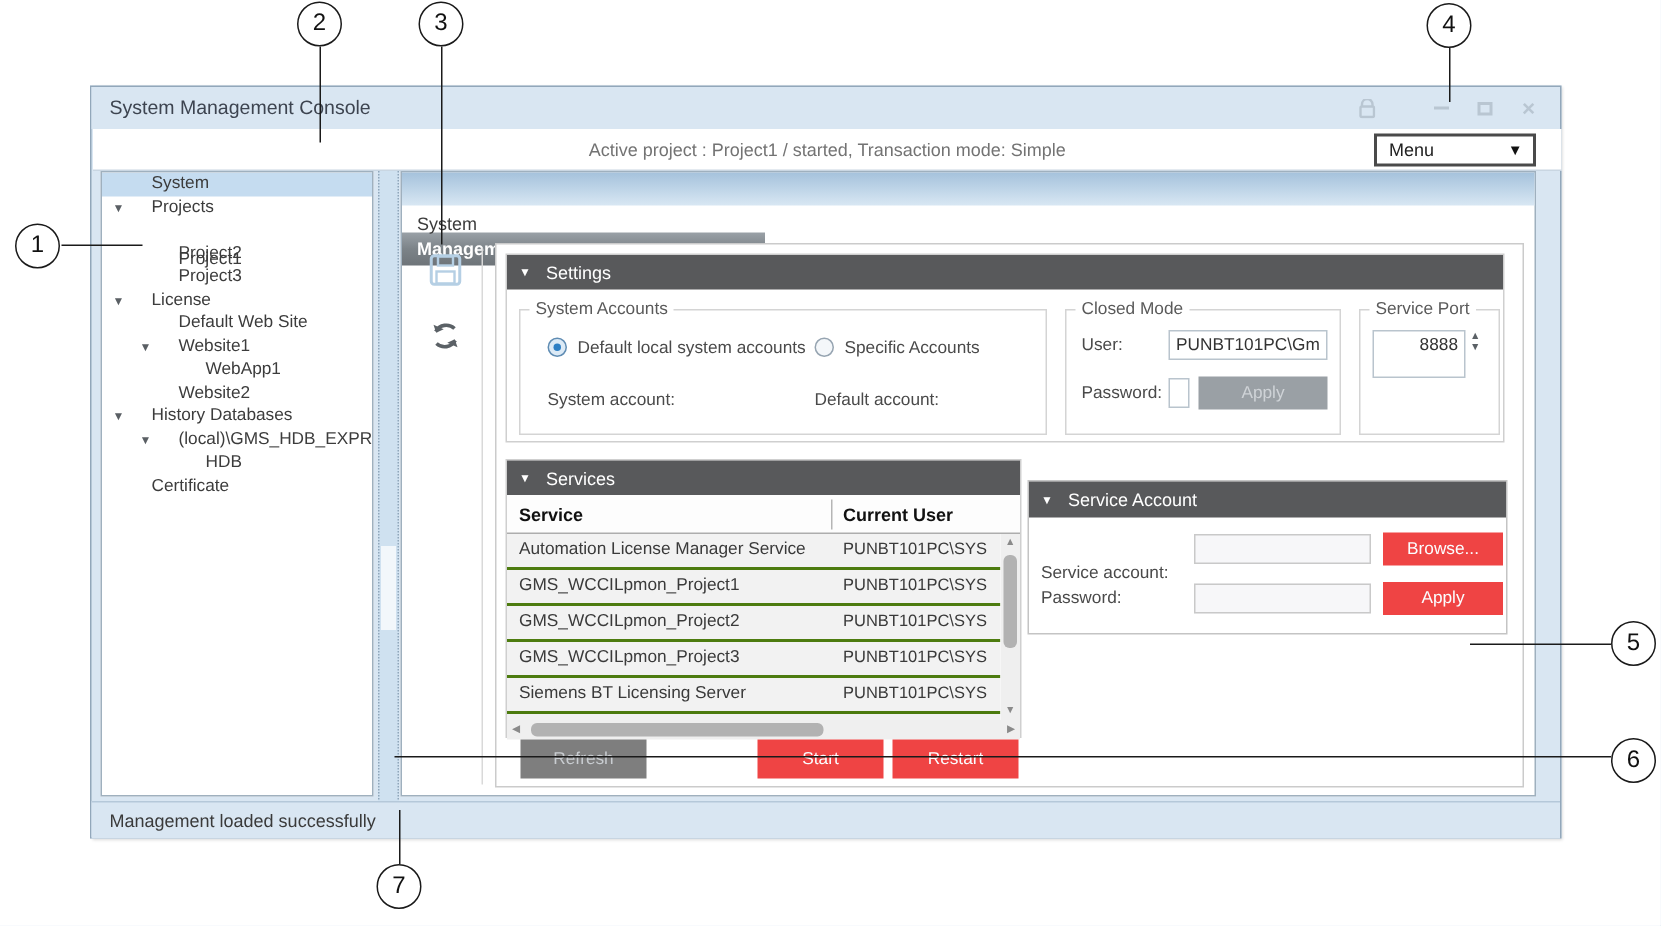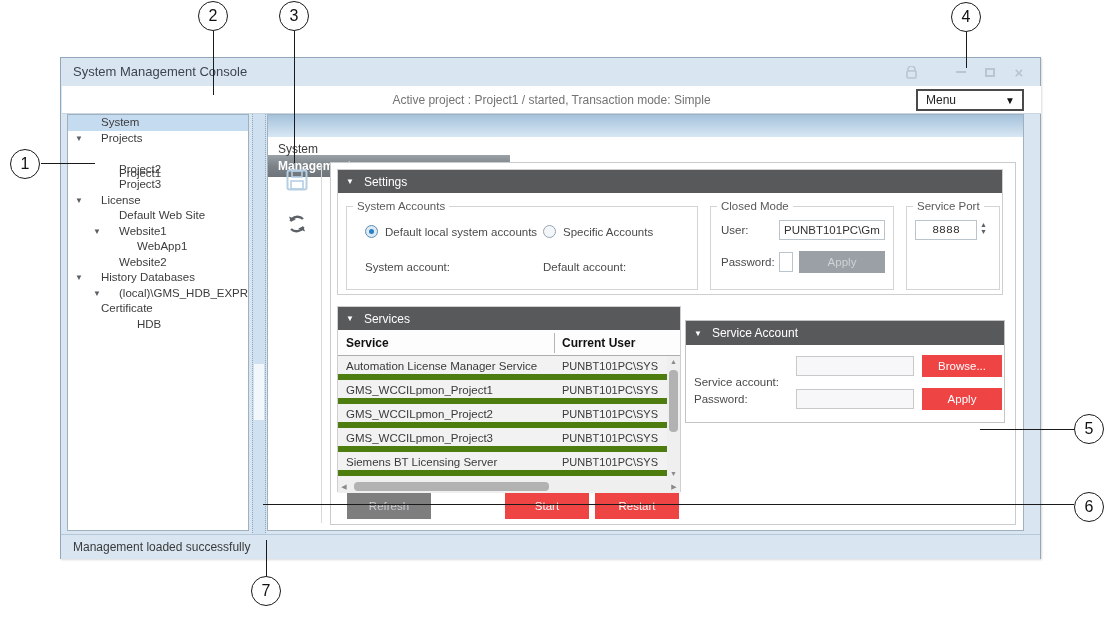--- a/index.html
+++ b/index.html
@@ -85,21 +85,21 @@
   .spinner { position:absolute; display:flex; flex-direction:column; }
   .spinner span { font-size:7px; line-height:7px; color:#5b6166; }
 
   .services-panel { position:absolute; left:6px; top:143px; width:344px; height:186px; border:1px solid #cfcfcf; background:#fff; }
   .svc-table { position:absolute; left:0; top:23px; width:342px; height:163px; }
   .svc-head { position:absolute; left:0; top:0; width:100%; height:26px; background:#fdfdfd; border-bottom:1px solid #adadad; }
   .svc-head .h1 { position:absolute; left:8px; top:6px; font-size:12px; font-weight:bold; color:#111; }
   .svc-head .h2 { position:absolute; left:224px; top:6px; font-size:12px; font-weight:bold; color:#111; }
   .svc-head .hdiv { position:absolute; left:216px; top:3px; width:1px; height:20px; background:#b5b5b5; }
   .svc-rows { position:absolute; left:0; top:26px; width:329px; height:124px; overflow:hidden; }
-  .svc-row { position:relative; height:24px; background:#f2f2f2; border-bottom:6px solid #4d7c0f; }
+  .svc-row { position:relative; height:24px; background:#f2f2f2; border-bottom:2px solid #4d7c0f; }
   .svc-row .c1 { position:absolute; left:8px; top:4px; font-size:11.5px; color:#3a3a3a; white-space:nowrap; }
   .svc-row .c2 { position:absolute; left:224px; top:4px; font-size:11px; color:#3a3a3a; white-space:nowrap; width:100px; overflow:hidden; }
   .vscroll { position:absolute; right:0; top:26px; width:13px; height:124px; background:#efefef; }
   .vscroll .arr { position:absolute; left:0; width:13px; height:12px; font-size:7px; color:#8a8a8a; text-align:center; line-height:12px; }
   .vscroll .thumb { position:absolute; left:2px; top:14px; width:9px; height:62px; background:#b2b2b2; border-radius:4px; }
   .hscroll { position:absolute; left:0; bottom:0; width:342px; height:13px; background:#efefef; }
   .hscroll .arr { position:absolute; top:0; width:12px; height:13px; font-size:7px; color:#8a8a8a; text-align:center; line-height:13px; }
   .hscroll .thumb { position:absolute; left:16px; top:2px; width:195px; height:9px; background:#b2b2b2; border-radius:4px; }
 
   .sa-panel { position:absolute; left:354px; top:157px; width:320px; height:103px; border:1px solid #c4c4c4; background:#fff; }
@@ -185,24 +185,24 @@
         </div>
         <div class="tree-row">
           <span class="tree-arrow" style="left: 7px;">▼</span>
           <span class="tree-label" style="left: 33px;">History Databases</span>
         </div>
         <div class="tree-row">
           <span class="tree-arrow" style="left: 25px;">▼</span>
           <span class="tree-label" style="left: 51px;">(local)\GMS_HDB_EXPRESS</span>
         </div>
         <div class="tree-row">
+          <span class="tree-label" style="left: 69px;">HDB</span>
+        </div>
+        <div class="tree-row">
           <span class="tree-label" style="left: 33px;">Certificate</span>
-        </div>
-        <div class="tree-row">
-          <span class="tree-label" style="left: 69px;">HDB</span>
         </div>
       </div>
 
     <div class="splitter">
         <div class="grip"></div>
       </div>
 
     <div class="main-pane">
       <div class="tab-row">
         <div class="tab">Management</div>
@@ -248,21 +248,21 @@
             <span class="legend">Closed Mode</span>
             <span style="position:absolute;left:10px;top:17px;" class="fs-label">User:</span>
             <div style="position:absolute;left:68px;top:13px;width:106px;height:20px;" class="text-input">PUNBT101PC\Gm</div>
             <span style="position:absolute;left:10px;top:49px;" class="fs-label">Password:</span>
             <div style="position:absolute;left:68px;top:45px;width:14px;height:20px;" class="text-input"></div>
             <div style="position:absolute;left:88px;top:44px;width:86px;height:22px;" class="btn btn-gray-disabled">Apply</div>
           </div>
 
           <div class="fieldset fs-port">
             <span class="legend">Service Port</span>
-            <div style="position:absolute;left:8px;top:13px;width:62px;height:20px;text-align:center;font-family:Liberation Mono, monospace;" class="text-input">8888</div>
+            <div style="position:absolute;left:8px;top:13px;width:62px;height:32px;text-align:right;" class="text-input">8888</div>
             <div class="spinner" style="left:73px;top:14px;">
               <span>▲</span>
               <span>▼</span>
             </div>
           </div>
         </div>
 
         <div class="services-panel">
           <div class="section-header">
             <span class="tri">▼</span>

